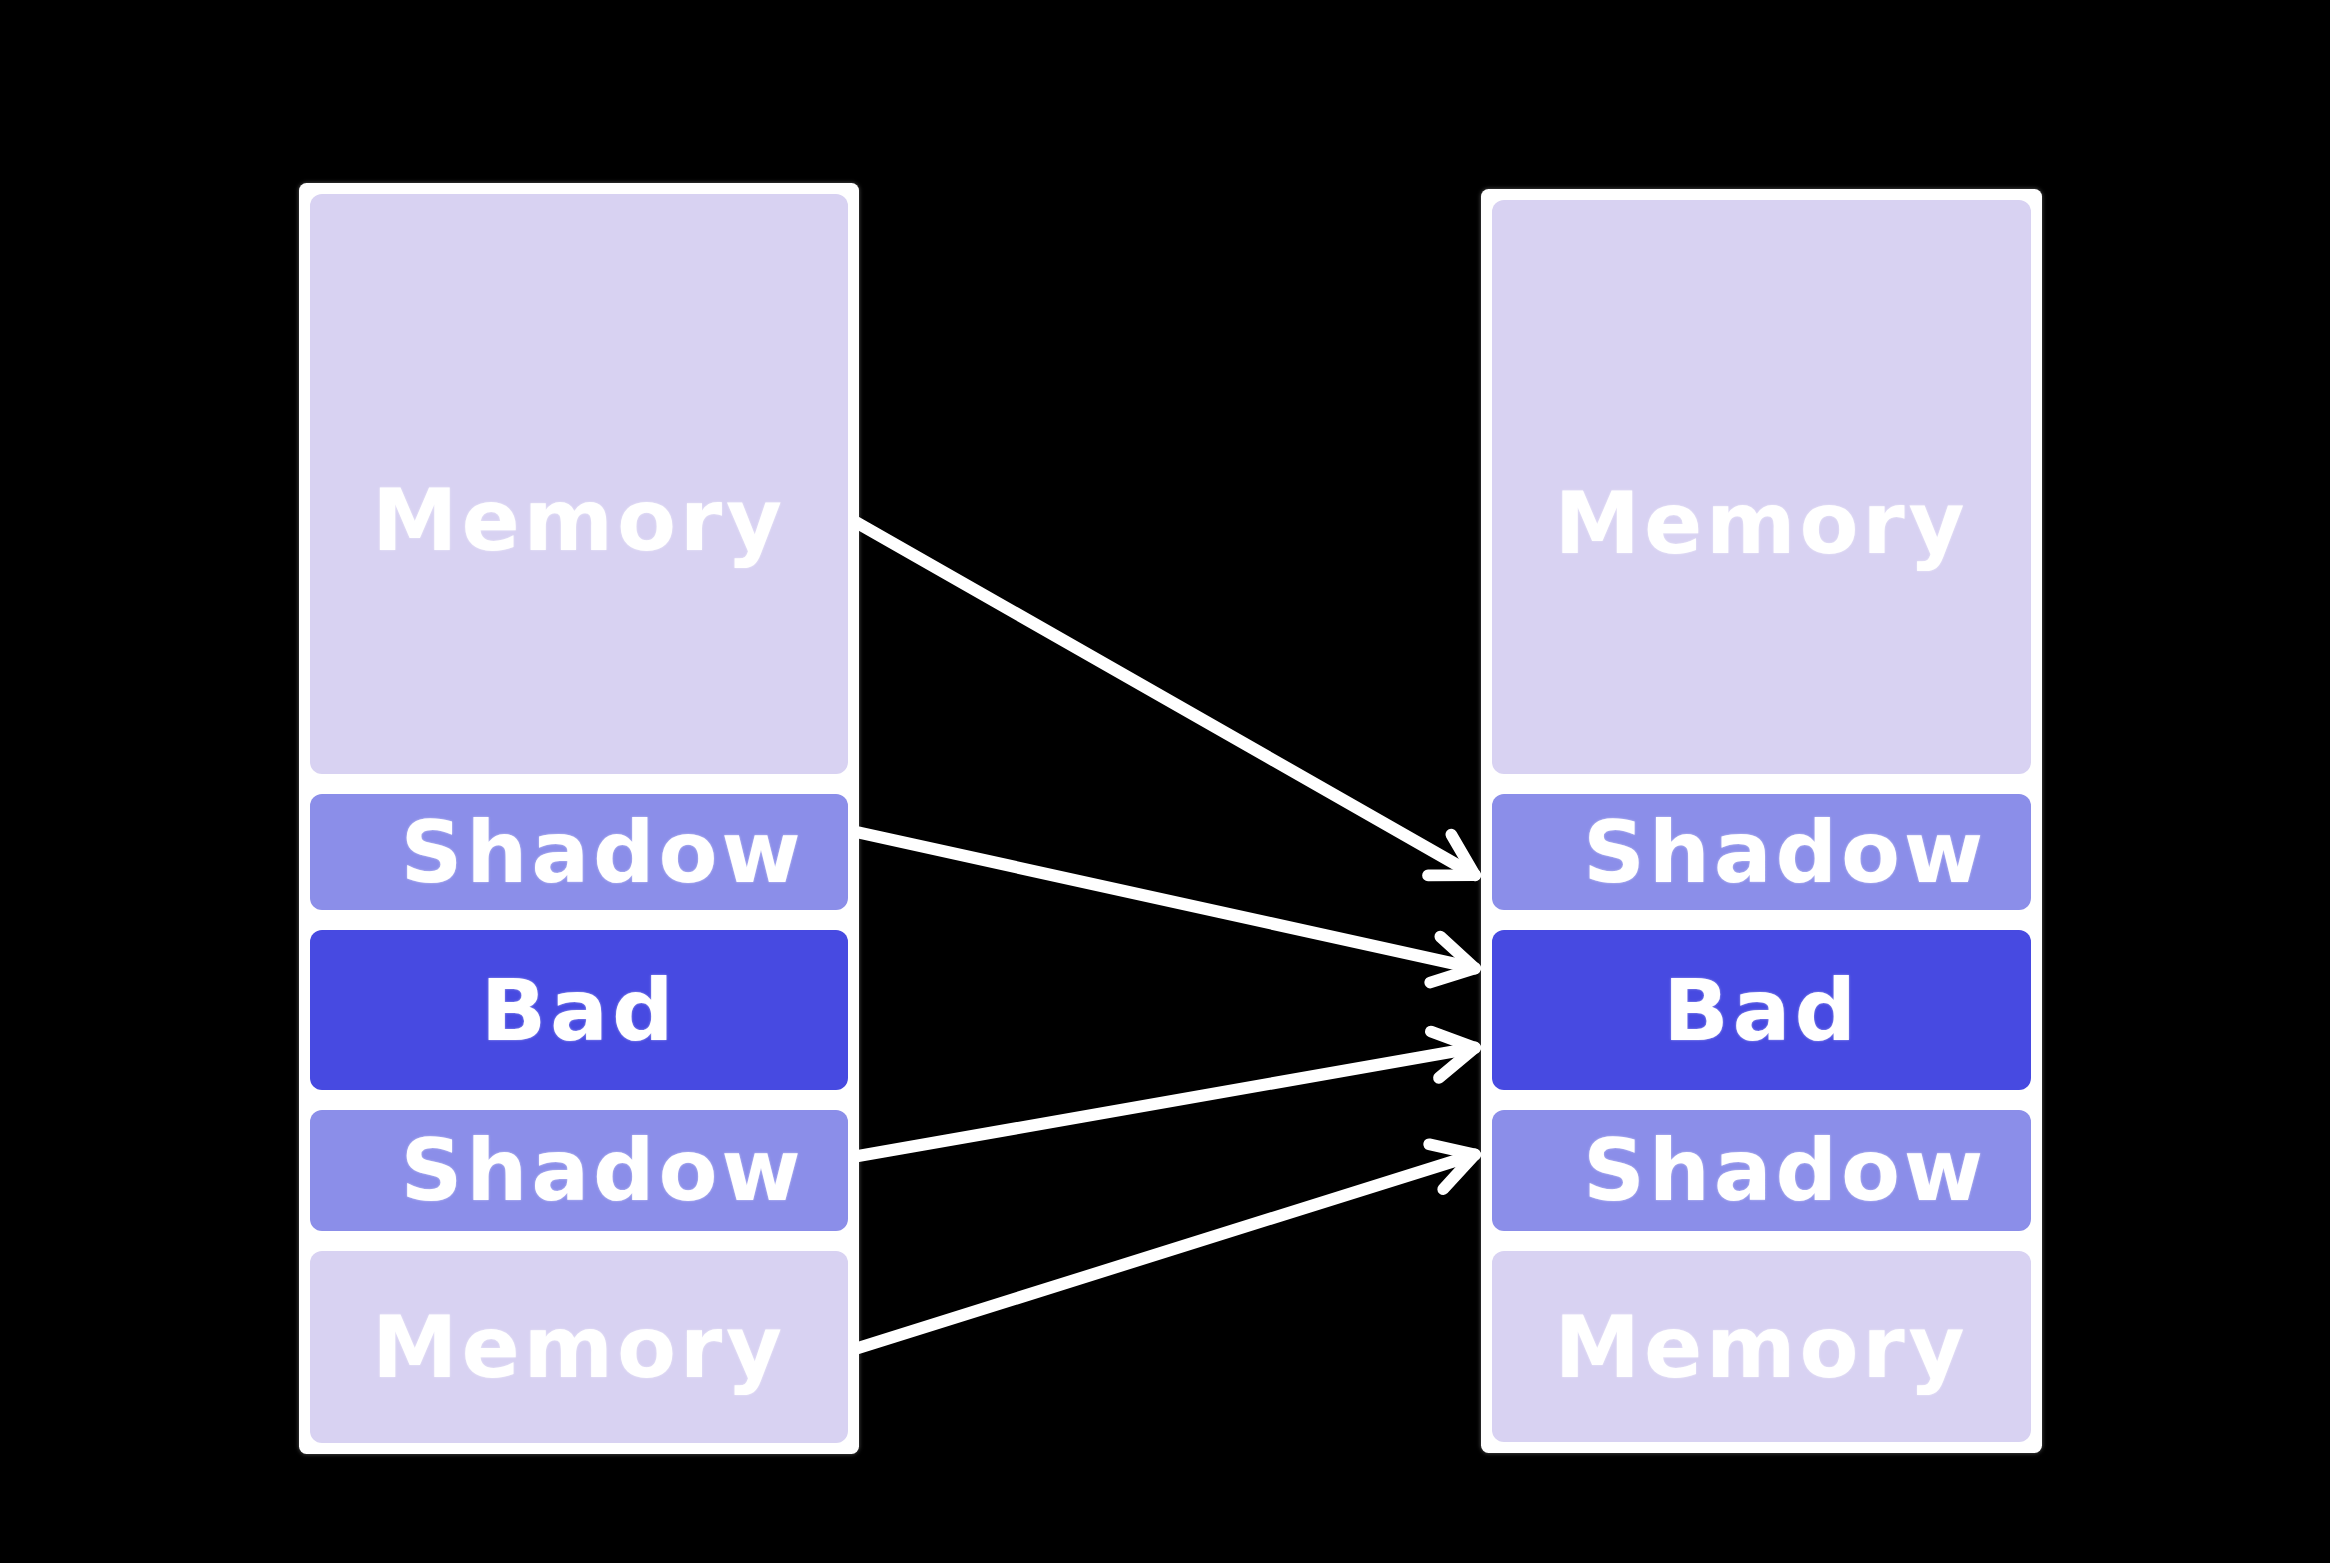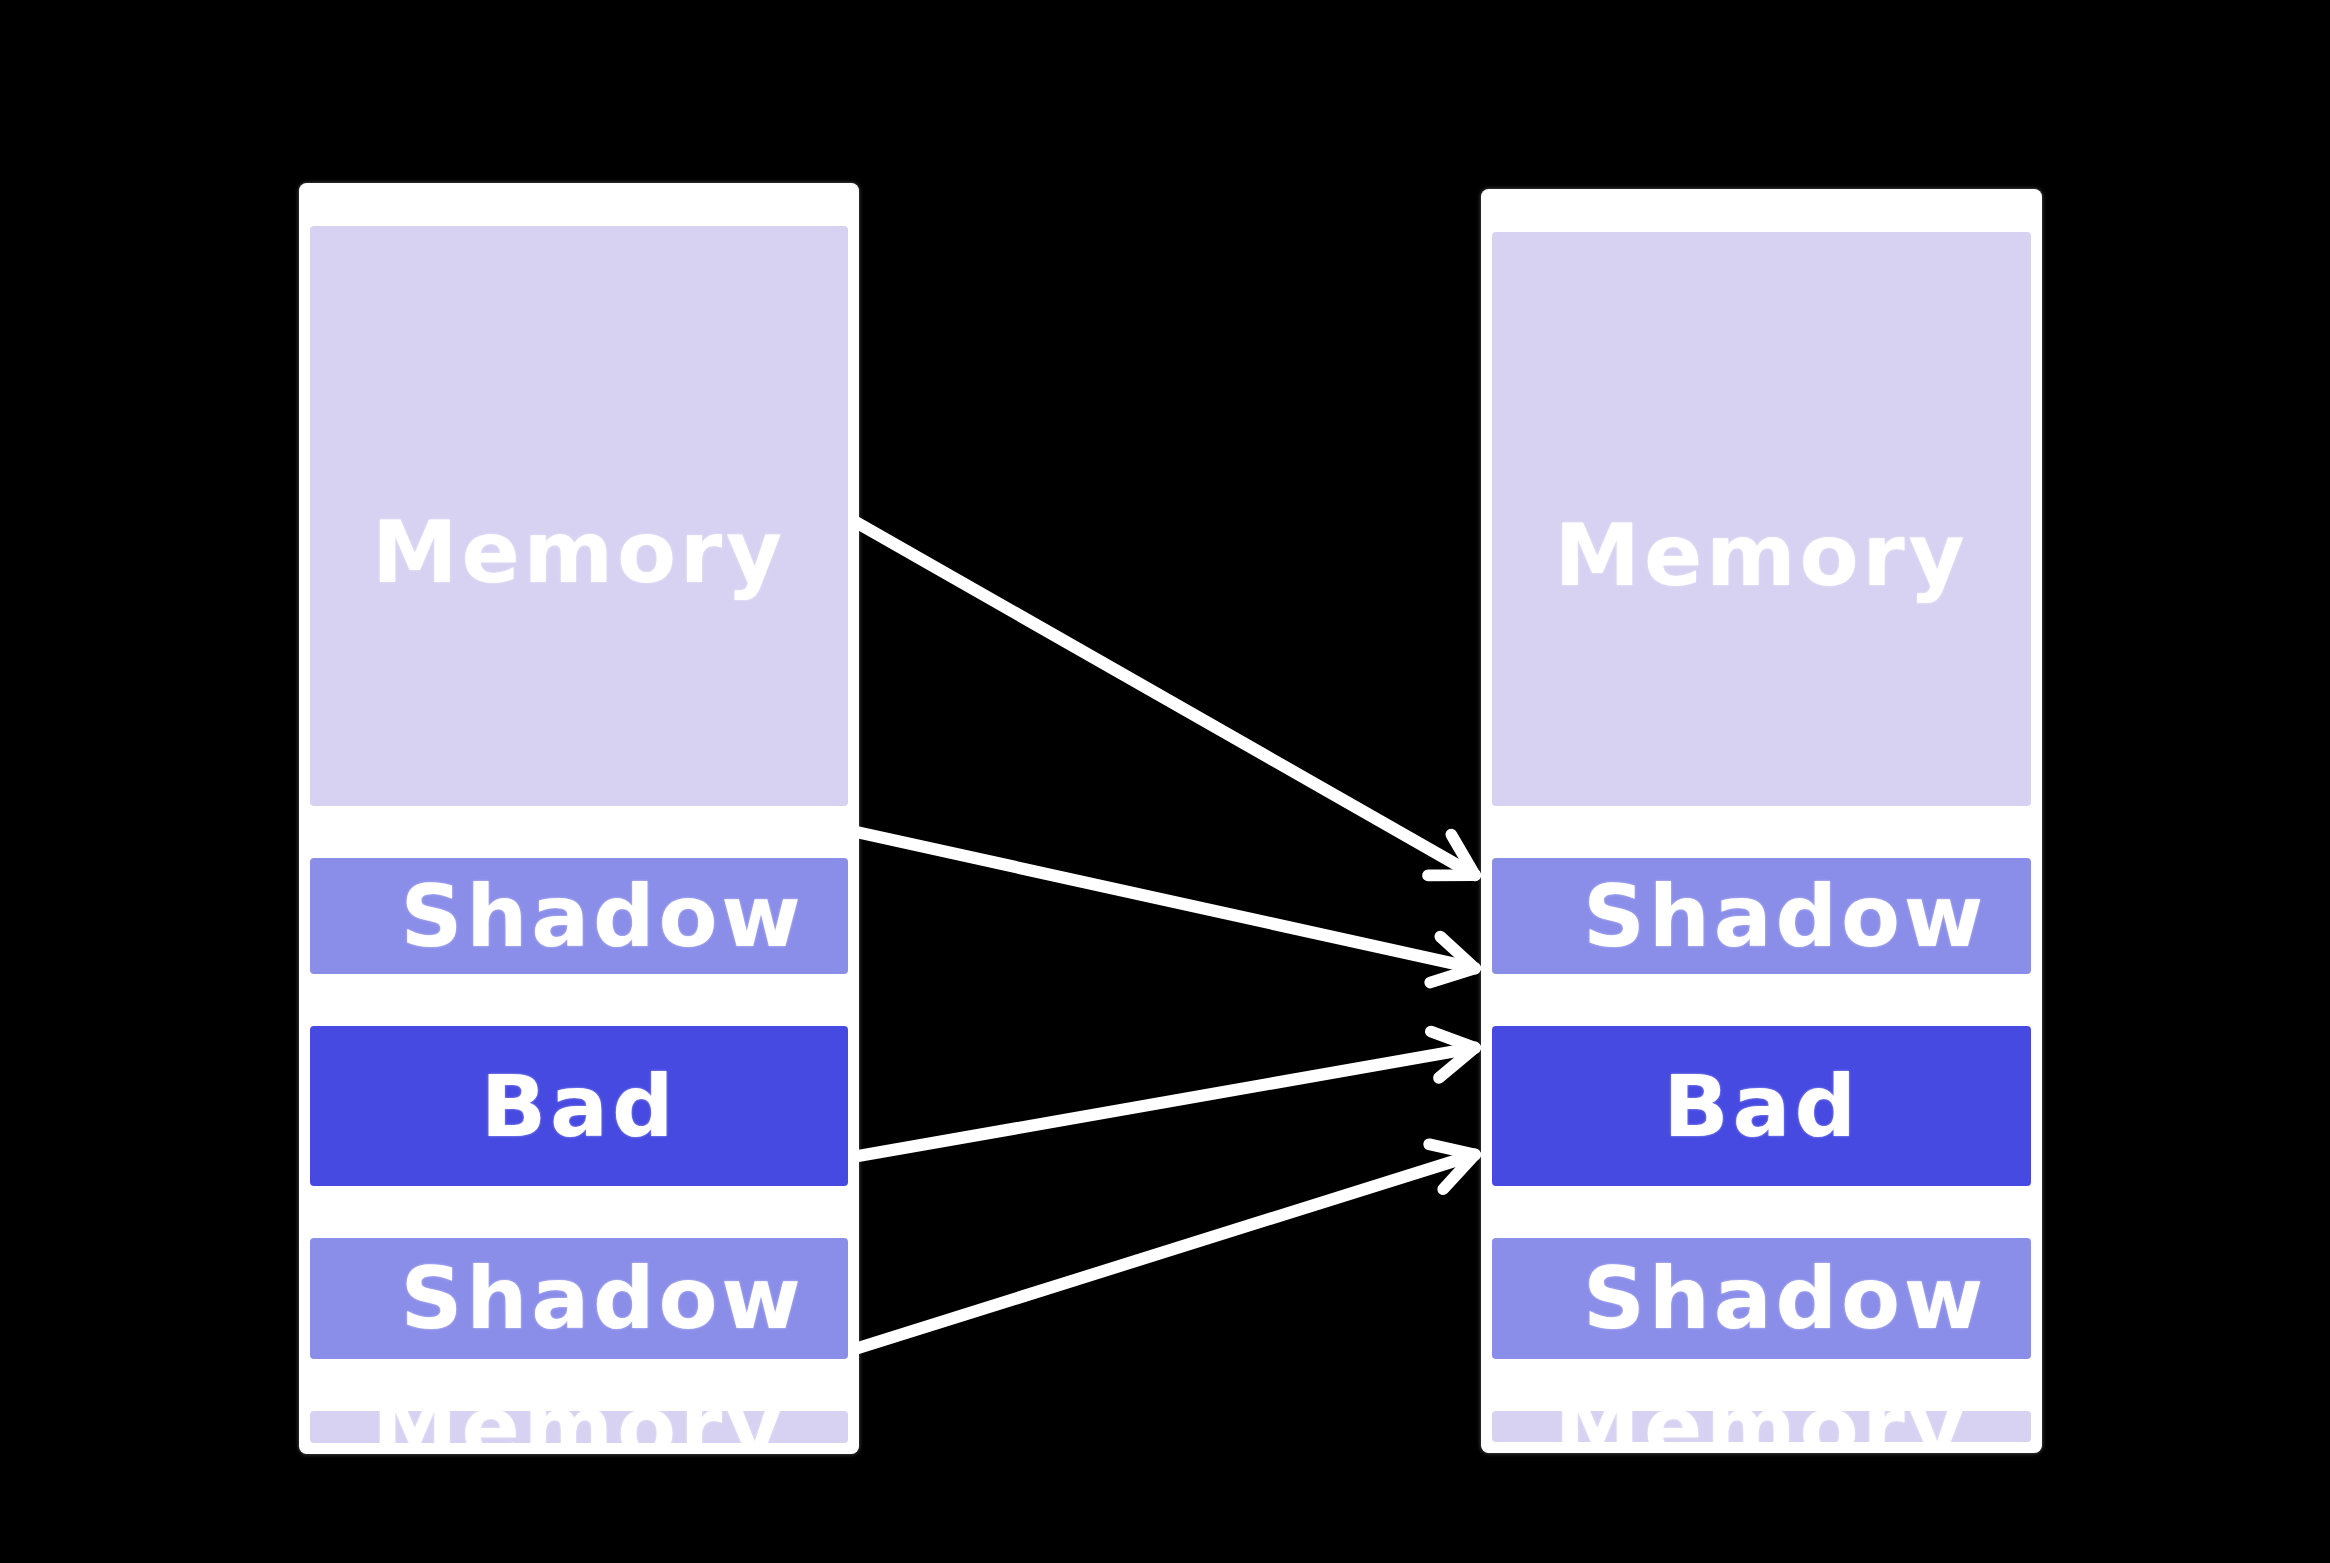--- a/index.html
+++ b/index.html
@@ -29,26 +29,25 @@
     padding: 10.7px;
     display: flex;
     flex-direction: column;
     gap: 20px;
     box-shadow: 0 0 4.6px rgba(255,255,255,0.35);
   }
   .col-left  { left: 299px;  top: 183px; width: 560px; height: 1271px; }
   .col-right { left: 1481px; top: 189px; width: 561px; height: 1264px; }
 
   .segment {
-    border-radius: 4px;
+    border-radius: 12px;
     display: flex;
     align-items: center;
     justify-content: center;
     overflow: hidden;
-    margin-top: 32px;
   }
   .seg-memory { background: var(--color-memory); }
   .seg-shadow { background: var(--color-shadow); padding-left: 47px; }
   .seg-bad    { background: var(--color-bad); }
 
   .h-mem-top-l  { height: 580px; padding-top: 73px; }
   .h-mem-top-r  { height: 574px; padding-top: 73px; }
   .h-shadow-a   { height: 116px; }
   .h-bad        { height: 160px; }
   .h-shadow-b   { height: 121px; }

